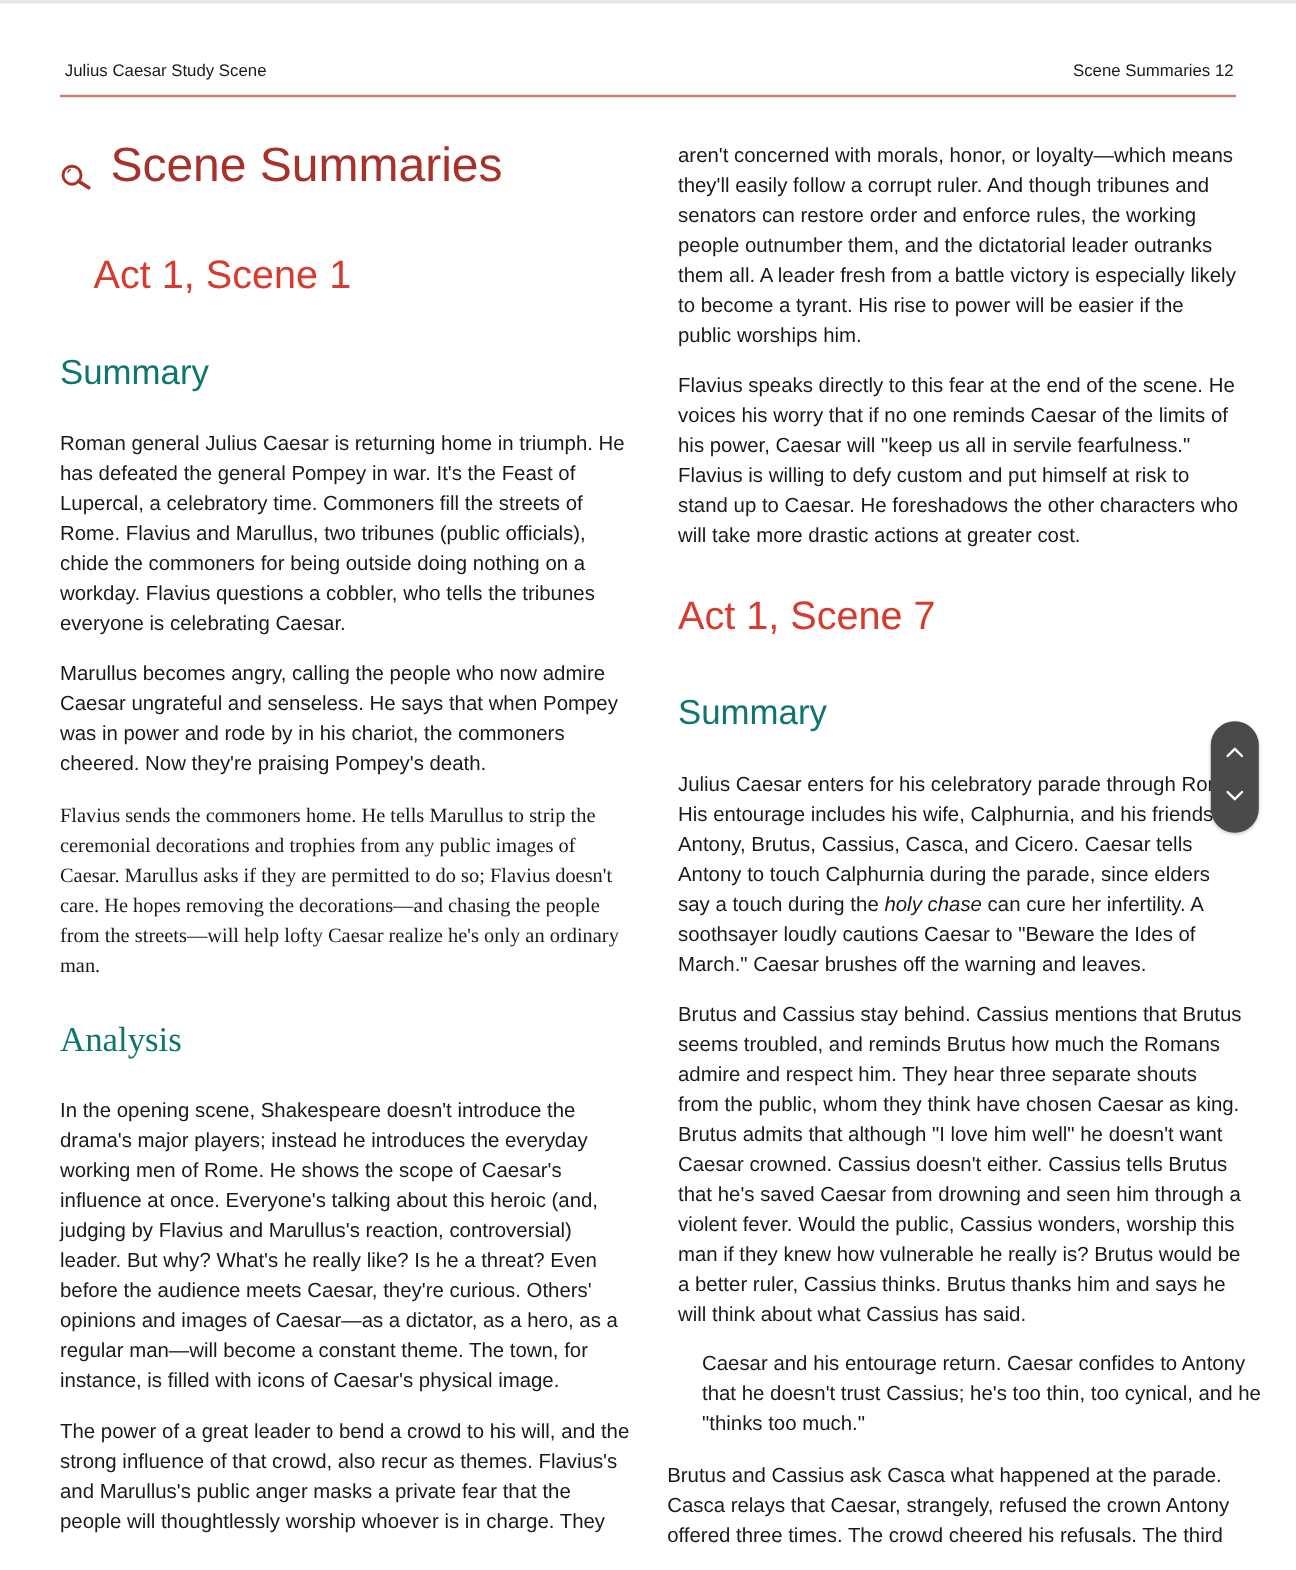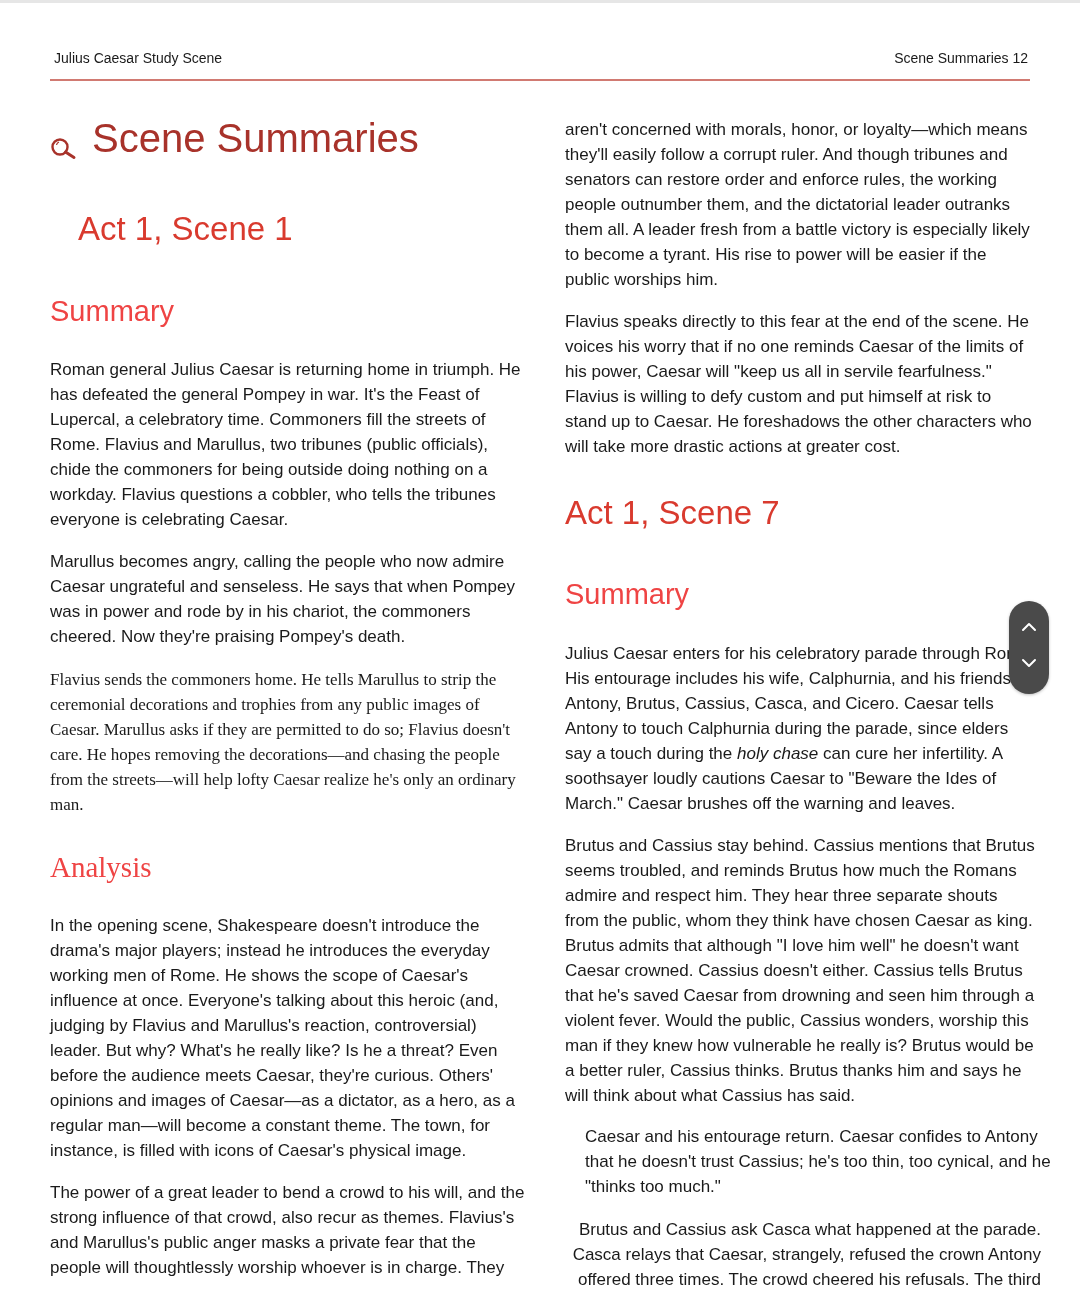--- a/index.html
+++ b/index.html
@@ -19,21 +19,21 @@
   .running-header .right { position: absolute; right: 0; top: 0; }
   .header-rule { position: absolute; left: 50px; top: 79px; width: 980px; height: 2px; background: #d17a72; }
 
   .page-title {
     position: absolute; left: 50px; top: 116px;
     font-size: 40px; color: #a8322a; white-space: nowrap;
     display: flex; align-items: center;
   }
   .page-title .icon { width: 34px; height: 26px; margin-right: 8px; display: inline-block; }
   .act-heading { position: absolute; font-size: 33px; color: #d93a2e; white-space: nowrap; }
-  .sub-heading { position: absolute; font-size: 29px; color: #ef4444; white-space: nowrap; }
+  .sub-heading { position: absolute; font-size: 29px; color: #0f766e; white-space: nowrap; }
   .para {
     position: absolute; width: 480px;
     font-size: 17px; line-height: 25px; color: #1a1a1a;
   }
   .para em { }
 
   .scroll-nav {
     position: absolute; left: 1009px; top: 601px; width: 40px; height: 93px;
     background: #4a4a4a; border-radius: 20px;
     box-shadow: 0 1px 3px rgba(0,0,0,0.25);
@@ -79,21 +79,21 @@
 
 <p class="para" style="left:565px; top:100px; width:470px;">aren't concerned with morals, honor, or loyalty—which means they'll easily follow a corrupt ruler. And though tribunes and senators can restore order and enforce rules, the working people outnumber them, and the dictatorial leader outranks them all. A leader fresh from a battle victory is especially likely to become a tyrant. His rise to power will be easier if the public worships him.</p>
 <p class="para" style="left:565px; top:292px; width:470px;">Flavius speaks directly to this fear at the end of the scene. He voices his worry that if no one reminds Caesar of the limits of his power, Caesar will "keep us all in servile fearfulness." Flavius is willing to defy custom and put himself at risk to stand up to Caesar. He foreshadows the other characters who will take more drastic actions at greater cost.</p>
 
 <div class="act-heading" style="left:565px; top:494px;">Act 1, Scene 7</div>
 <div class="sub-heading" style="left:565px; top:578px;">Summary</div>
 
 <p class="para" style="left:565px; top:624px; width:470px;"><span>Julius Caesar enters for his celebratory parade through Rome. His entourage includes his wife, Calphurnia, and his friends Antony, Brutus, Cassius, Casca, and Cicero. Caesar tells Antony to touch Calphurnia during the parade, since elders say a touch during the </span><em>holy chase</em><span> can cure her infertility. A soothsayer loudly cautions Caesar to "Beware the Ides of March." Caesar brushes off the warning and leaves.</span></p>
 <p class="para" style="left:565px; top:816px; width:470px;">Brutus and Cassius stay behind. Cassius mentions that Brutus seems troubled, and reminds Brutus how much the Romans admire and respect him. They hear three separate shouts from the public, whom they think have chosen Caesar as king. Brutus admits that although "I love him well" he doesn't want Caesar crowned. Cassius doesn't either. Cassius tells Brutus that he's saved Caesar from drowning and seen him through a violent fever. Would the public, Cassius wonders, worship this man if they knew how vulnerable he really is? Brutus would be a better ruler, Cassius thinks. Brutus thanks him and says he will think about what Cassius has said.</p>
 <p class="para" style="left:565px; top:1107px; width:470px;margin-left:20px;">Caesar and his entourage return. Caesar confides to Antony that he doesn't trust Cassius; he's too thin, too cynical, and he "thinks too much."</p>
-<p class="para" style="left:571px; top:1200px; width:470px;text-align:right;">Brutus and Cassius ask Casca what happened at the parade. Casca relays that Caesar, strangely, refused the crown Antony offered three times. The crowd cheered his refusals. The third</p>
+<p class="para" style="left:556px; top:1200px; width:470px;">Brutus and Cassius ask Casca what happened at the parade. Casca relays that Caesar, strangely, refused the crown Antony offered three times. The crowd cheered his refusals. The third</p>
 
 <div class="scroll-nav">
   <div class="btn up">
     <svg width="16" height="12" viewBox="0 0 16 12">
       <polyline points="2,9 8,3 14,9" fill="none" stroke="#ffffff" stroke-width="2" stroke-linecap="round" stroke-linejoin="round"></polyline>
     </svg>
   </div>
   <div class="btn down">
     <svg width="16" height="12" viewBox="0 0 16 12">
       <polyline points="2,3 8,9 14,3" fill="none" stroke="#ffffff" stroke-width="2" stroke-linecap="round" stroke-linejoin="round"></polyline>

